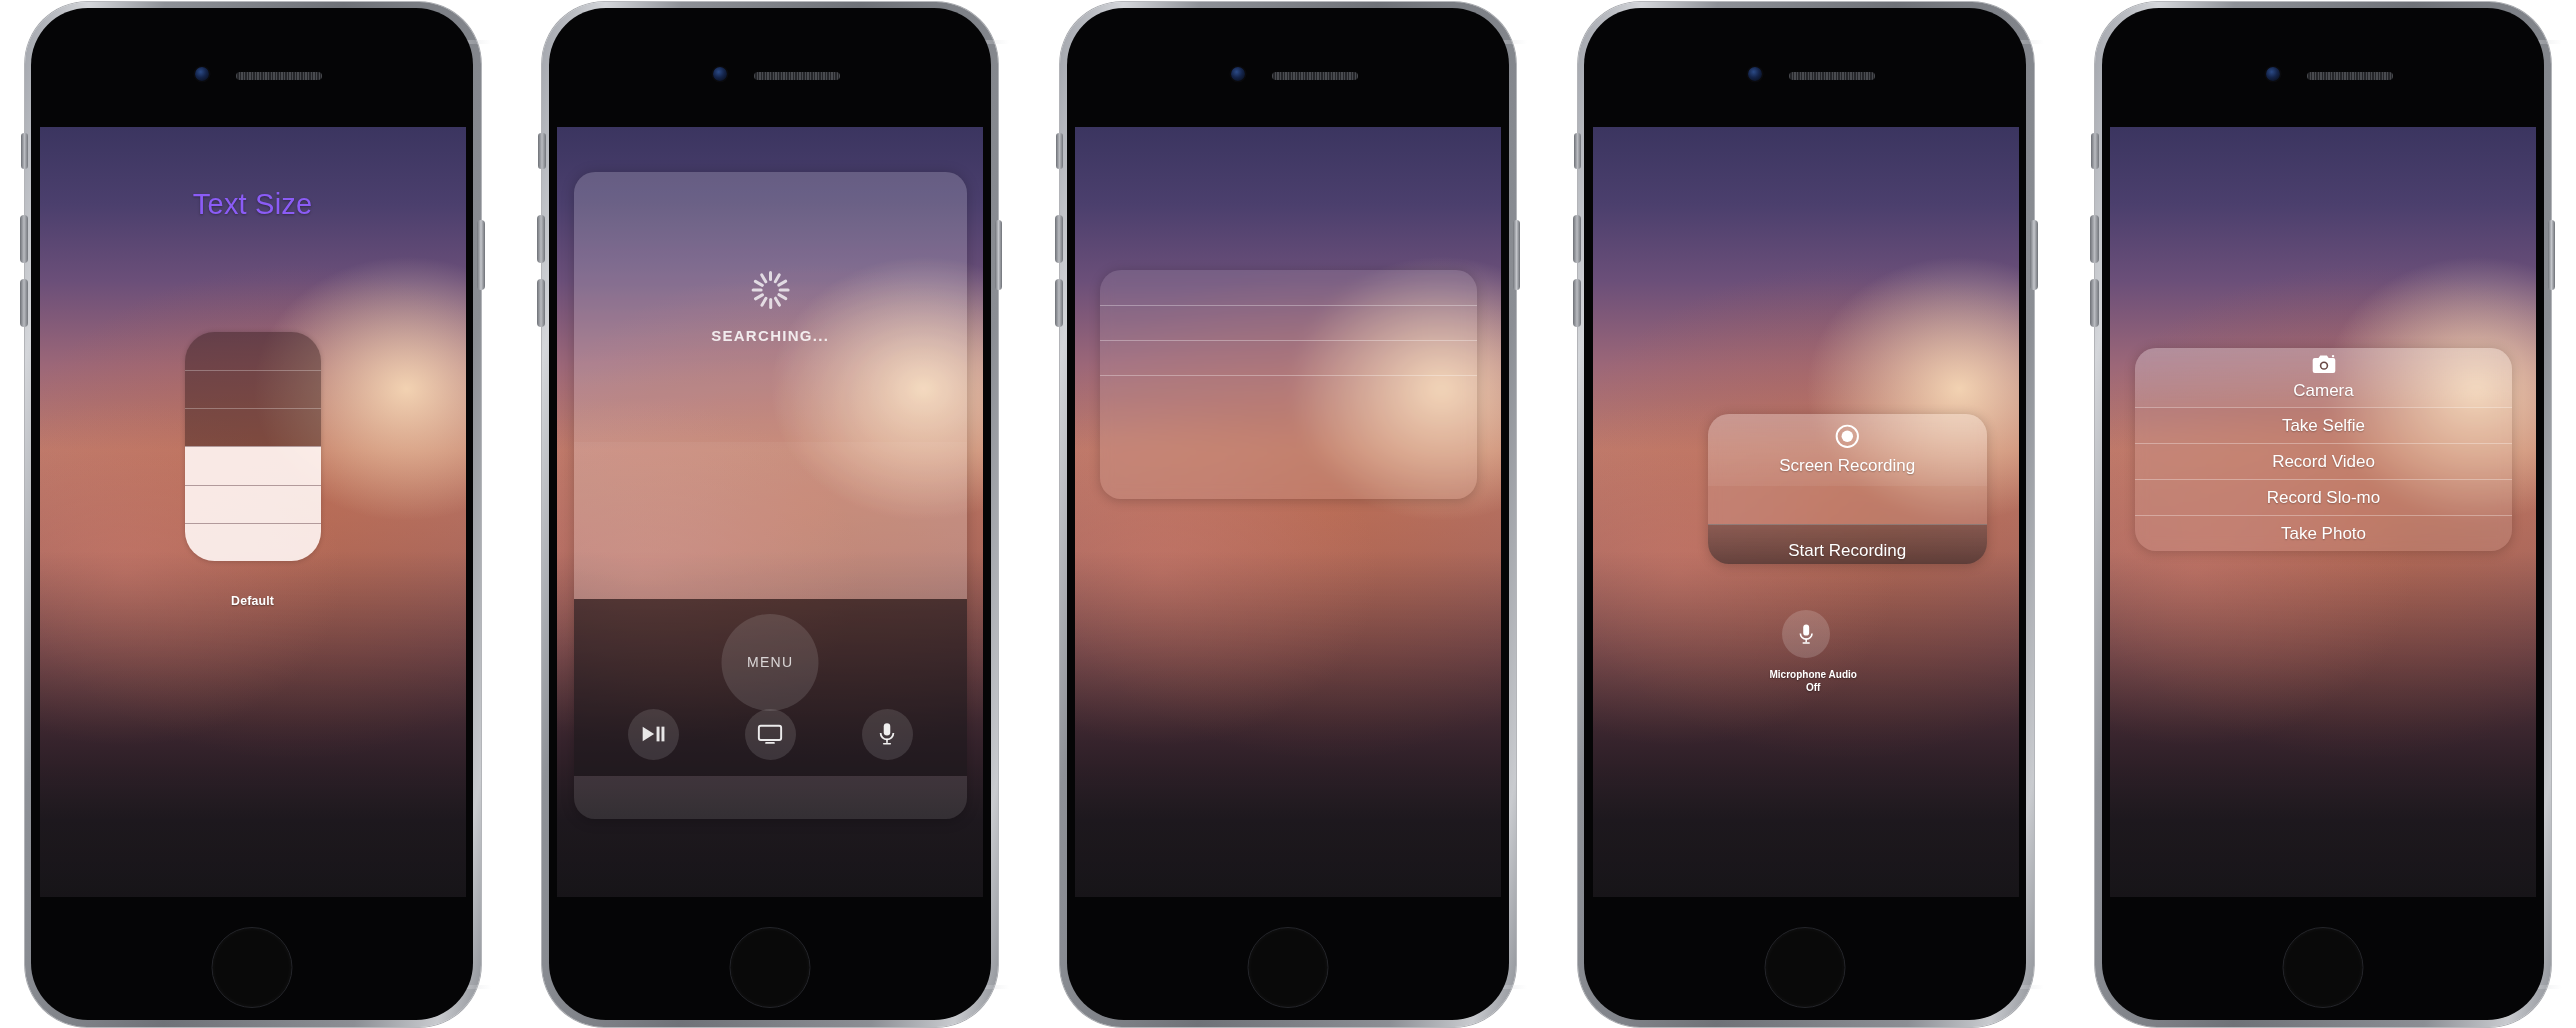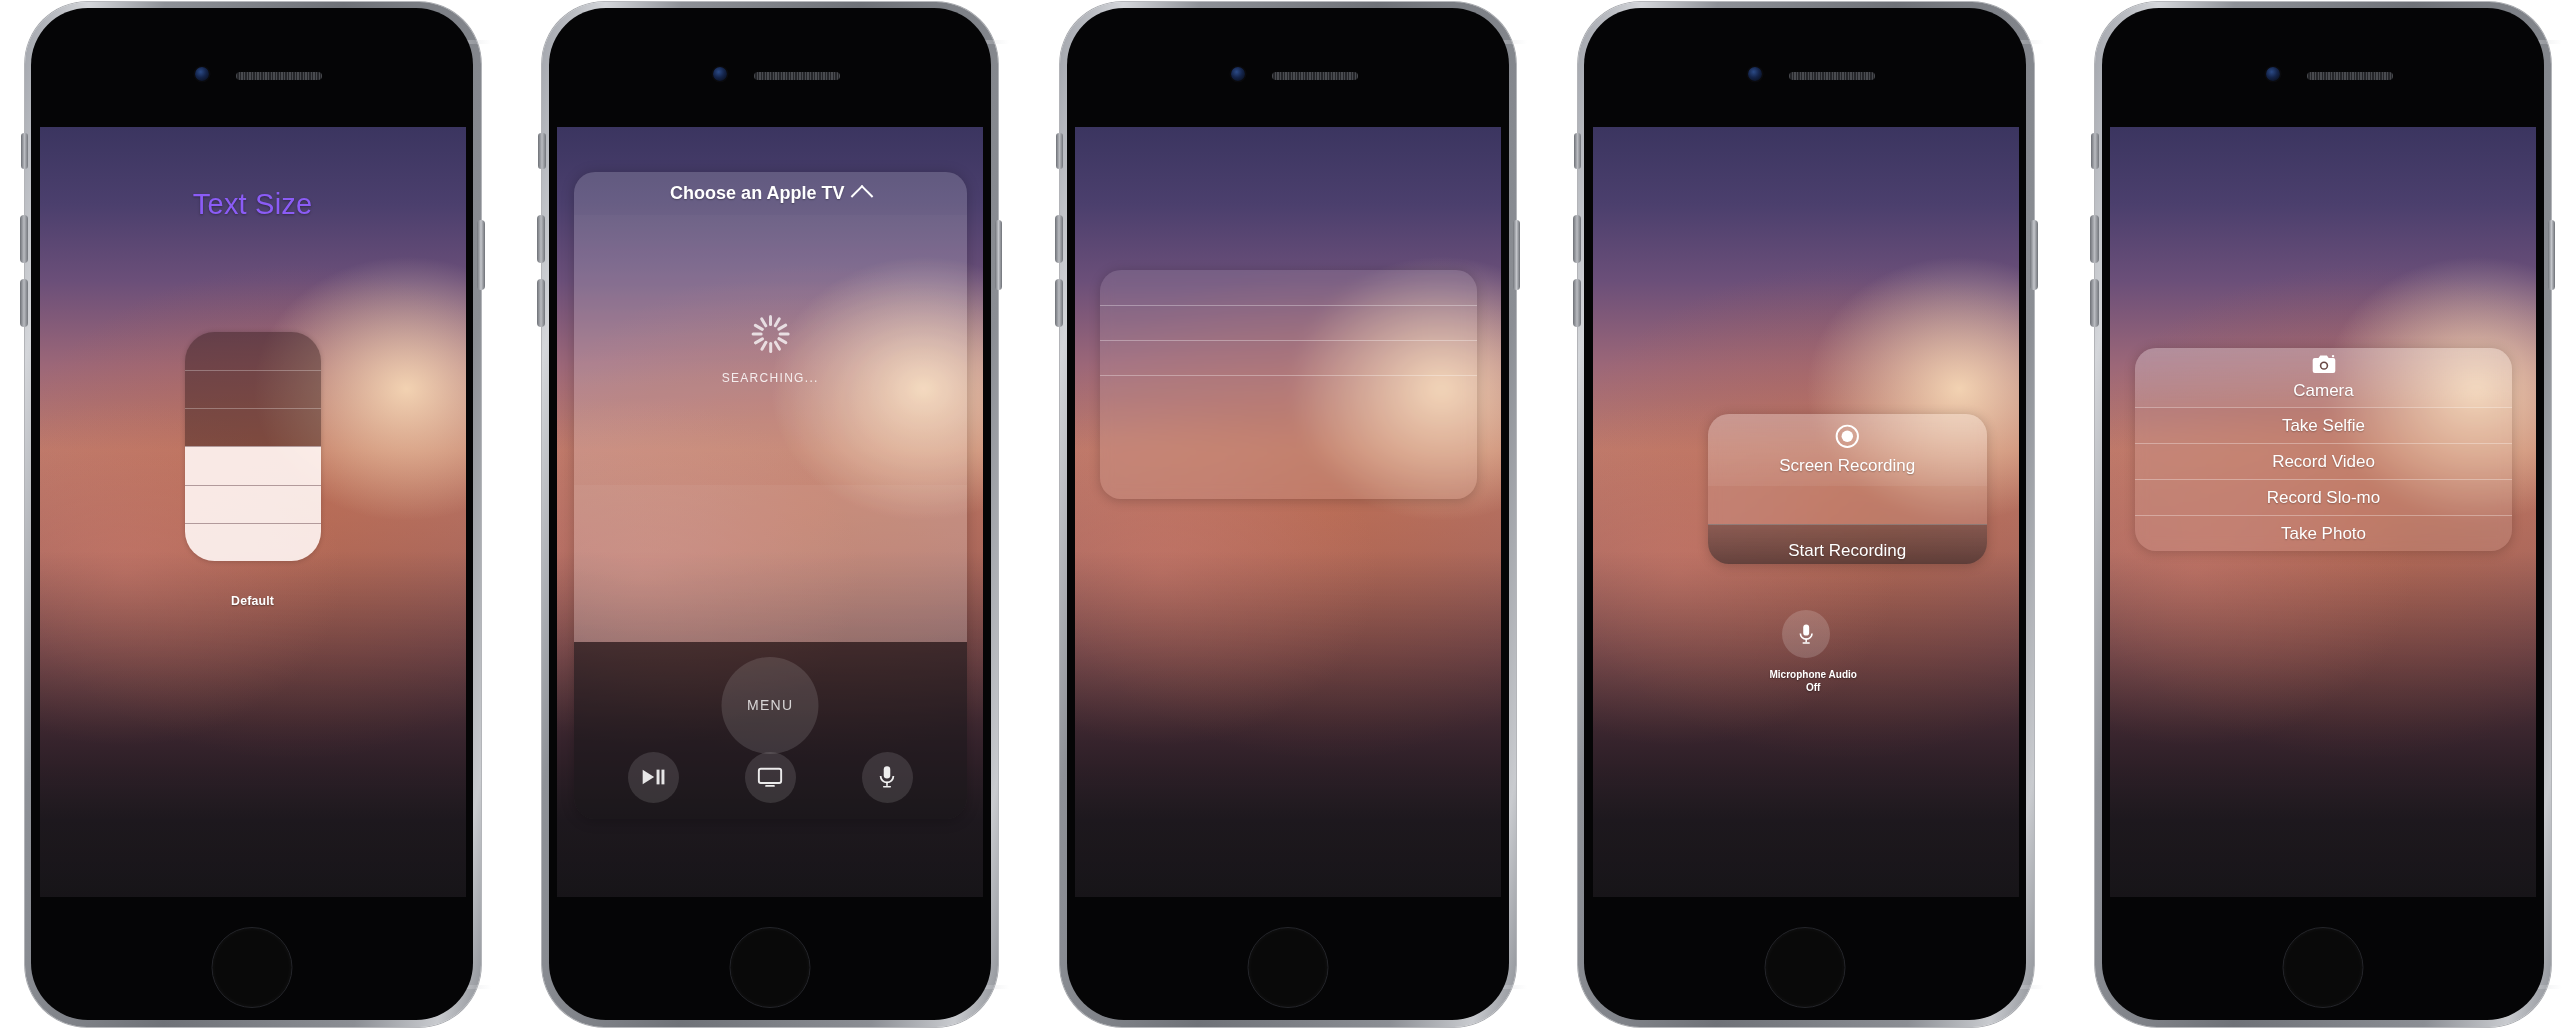--- a/index.html
+++ b/index.html
@@ -181,21 +181,21 @@
   }
   .spinner{
     position:relative;width:38px;height:38px;margin-bottom:18px;
   }
   .spinner i{
     position:absolute;left:50%;top:0;width:3.3px;height:10.7px;margin-left:-1.6px;
     border-radius:1.6px;background:rgba(255,255,255,.75);
     transform-origin:1.6px 19px;
   }
   .atv-searching{
-    color:rgba(255,255,255,.85);font-size:12px;letter-spacing:1.3px;font-weight:normal;
+    color:rgba(255,255,255,.85);font-size:15px;letter-spacing:1.3px;font-weight:bold;
   }
   .atv-gap{height:157px;background:rgba(255,255,255,.13);}
   .atv-bottom{
     position:relative;height:177px;background:rgba(8,4,8,.55);
   }
   .menu-btn{
     position:absolute;left:50%;top:14.7px;transform:translateX(-50%);
     width:97px;height:97px;border-radius:50%;
     background:rgba(255,255,255,.12);
     display:flex;align-items:center;justify-content:center;
@@ -297,24 +297,20 @@
       <div class="earpiece"></div>
       <div class="home-button"></div>
     </div>
 
     <div class="phone-screen">
       <div class="wall"></div>
       <div class="wall-dark"></div>
 
       <div class="atv-panel">
 
-        <div class="atv-header">
-          <span>Choose an Apple TV</span>
-          <span class="chev-up"></span>
-        </div>
 
         <div class="atv-touch">
           <div class="spinner">
             <i style="transform:rotate(0deg)"></i>
               <i style="transform:rotate(30deg)"></i>
             <i style="transform:rotate(60deg)"></i>
               <i style="transform:rotate(90deg)"></i>
             <i style="transform:rotate(120deg)"></i>
               <i style="transform:rotate(150deg)"></i>
             <i style="transform:rotate(180deg)"></i>

